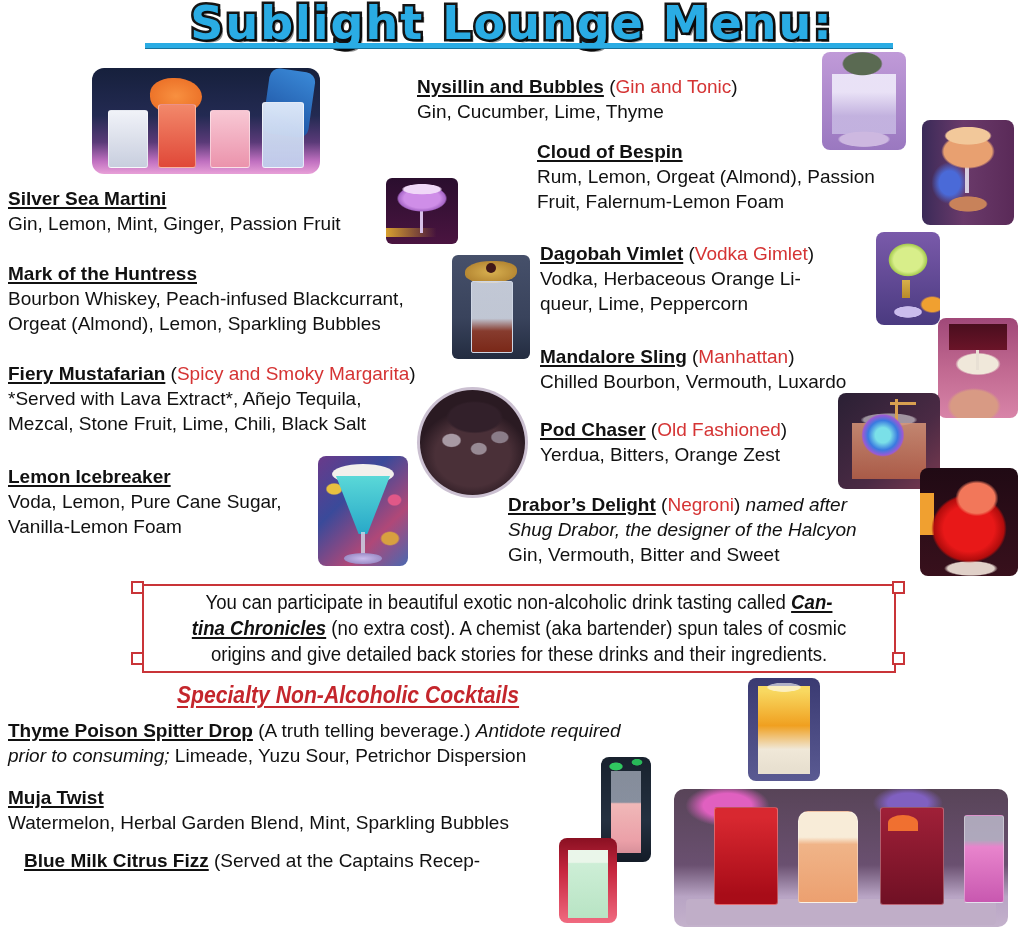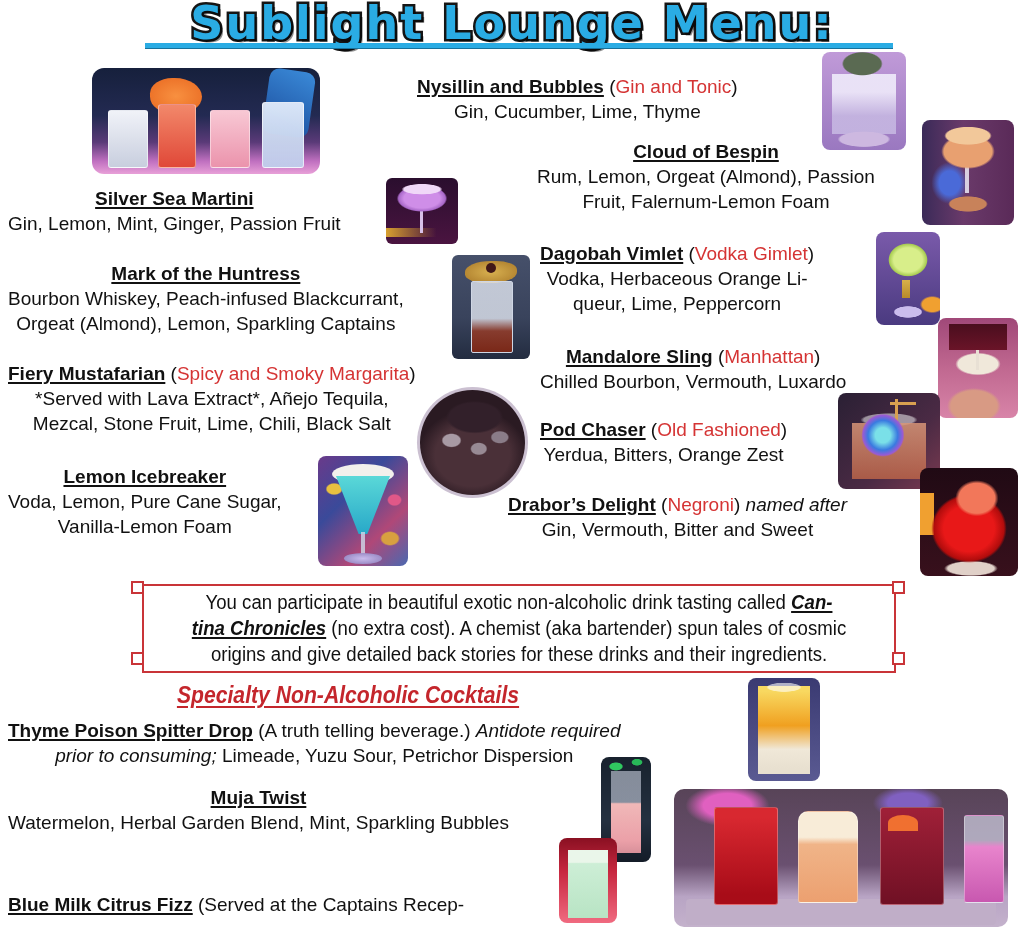--- a/index.html
+++ b/index.html
@@ -16,21 +16,21 @@
     -webkit-text-stroke:5px #151515;
     paint-order:stroke fill;
     text-shadow:3px 3px 0 rgba(0,0,0,0.45);
     white-space:nowrap;
   }
   .title-underline{
     position:absolute;left:145px;top:43px;width:748px;height:5px;
     background:#2aace4;border-bottom:1px solid #17729c;
   }
   
-  .mi{position:absolute;white-space:nowrap;font-size:19px;line-height:25px;text-align:center;}
+  .mi{position:absolute;white-space:nowrap;font-size:19px;line-height:25px;}
   .mi .line{height:25px;}
   .seg-name{font-weight:bold;text-decoration:underline;text-decoration-thickness:2px;text-underline-offset:2px;}
   .seg-n{}
   .seg-r{color:#d53434;}
   .seg-i{font-style:italic;}
   .seg-bi{font-weight:bold;font-style:italic;text-decoration:underline;text-underline-offset:2px;}
   
   .note-box{
     position:absolute;left:142px;top:584px;width:750px;height:82px;
     border:2.5px solid #c93438;background:#fff;
@@ -212,21 +212,21 @@
   <div class="fg4"></div>
 </div>
 
 <div class="mi" style="left:8px;top:186px;">
     <div class="line"><span class="seg-name">Silver Sea Martini</span></div>
     <div class="line"><span class="seg-n">Gin, Lemon, Mint, Ginger, Passion Fruit</span></div>
   </div>
 <div class="mi" style="left:8px;top:261px;">
     <div class="line"><span class="seg-name">Mark of the Huntress</span></div>
     <div class="line"><span class="seg-n">Bourbon Whiskey, Peach-infused Blackcurrant,</span></div>
-    <div class="line"><span class="seg-n">Orgeat (Almond), Lemon, Sparkling Captains</span></div>
+    <div class="line"><span class="seg-n">Orgeat (Almond), Lemon, Sparkling Bubbles</span></div>
   </div>
 <div class="mi" style="left:8px;top:361px;">
     <div class="line"><span class="seg-name">Fiery Mustafarian</span><span class="seg-n"> (</span><span class="seg-r">Spicy and Smoky Margarita</span><span class="seg-n">)</span></div>
     <div class="line"><span class="seg-n">*Served with Lava Extract*, Añejo Tequila,</span></div>
     <div class="line"><span class="seg-n">Mezcal, Stone Fruit, Lime, Chili, Black Salt</span></div>
   </div>
 <div class="mi" style="left:8px;top:464px;">
     <div class="line"><span class="seg-name">Lemon Icebreaker</span></div>
     <div class="line"><span class="seg-n">Voda, Lemon, Pure Cane Sugar,</span></div>
     <div class="line"><span class="seg-n">Vanilla-Lemon Foam</span></div>
@@ -249,20 +249,21 @@
 <div class="mi" style="left:540px;top:344px;">
     <div class="line"><span class="seg-name">Mandalore Sling</span><span class="seg-n"> (</span><span class="seg-r">Manhattan</span><span class="seg-n">)</span></div>
     <div class="line"><span class="seg-n">Chilled Bourbon, Vermouth, Luxardo</span></div>
   </div>
 <div class="mi" style="left:540px;top:417px;">
     <div class="line"><span class="seg-name">Pod Chaser</span><span class="seg-n"> (</span><span class="seg-r">Old Fashioned</span><span class="seg-n">)</span></div>
     <div class="line"><span class="seg-n">Yerdua, Bitters, Orange Zest</span></div>
   </div>
 <div class="mi" style="left:508px;top:492px;">
     <div class="line"><span class="seg-name">Drabor’s Delight</span><span class="seg-n"> (</span><span class="seg-r">Negroni</span><span class="seg-n">) </span><span class="seg-i">named after</span></div>
+    <div class="line"><span class="seg-i">Shug Drabor, the designer of the Halcyon</span></div>
     <div class="line"><span class="seg-n">Gin, Vermouth, Bitter and Sweet</span></div>
   </div>
 
 <div class="note-box">
     <div class="line"><span class="seg-n">You can participate in beautiful exotic non-alcoholic drink tasting called </span><span class="seg-bi">Can-</span></div>
     <div class="line"><span class="seg-bi">tina Chronicles</span><span class="seg-n"> (no extra cost). A chemist (aka bartender) spun tales of cosmic</span></div>
     <div class="line"><span class="seg-n">origins and give detailed back stories for these drinks and their ingredients.</span></div>
   </div>
 <div class="corner-tab tab-tl"></div>
 <div class="corner-tab tab-tr"></div>
@@ -271,15 +272,15 @@
 
 <div class="na-heading">Specialty Non-Alcoholic Cocktails</div>
 <div class="mi" style="left:8px;top:718px;">
     <div class="line"><span class="seg-name">Thyme Poison Spitter Drop</span><span class="seg-n"> (A truth telling beverage.) </span><span class="seg-i">Antidote required</span></div>
     <div class="line"><span class="seg-i">prior to consuming;</span><span class="seg-n"> Limeade, Yuzu Sour, Petrichor Dispersion</span></div>
   </div>
 <div class="mi" style="left:8px;top:785px;">
     <div class="line"><span class="seg-name">Muja Twist</span></div>
     <div class="line"><span class="seg-n">Watermelon, Herbal Garden Blend, Mint, Sparkling Bubbles</span></div>
   </div>
-<div class="mi" style="left:8px;top:848px;margin-top:44px;">
+<div class="mi" style="left:24px;top:848px;">
     <div class="line"><span class="seg-name">Blue Milk Citrus Fizz</span><span class="seg-n"> (Served at the Captains Recep-</span></div>
   </div>
 
 </body></html>

